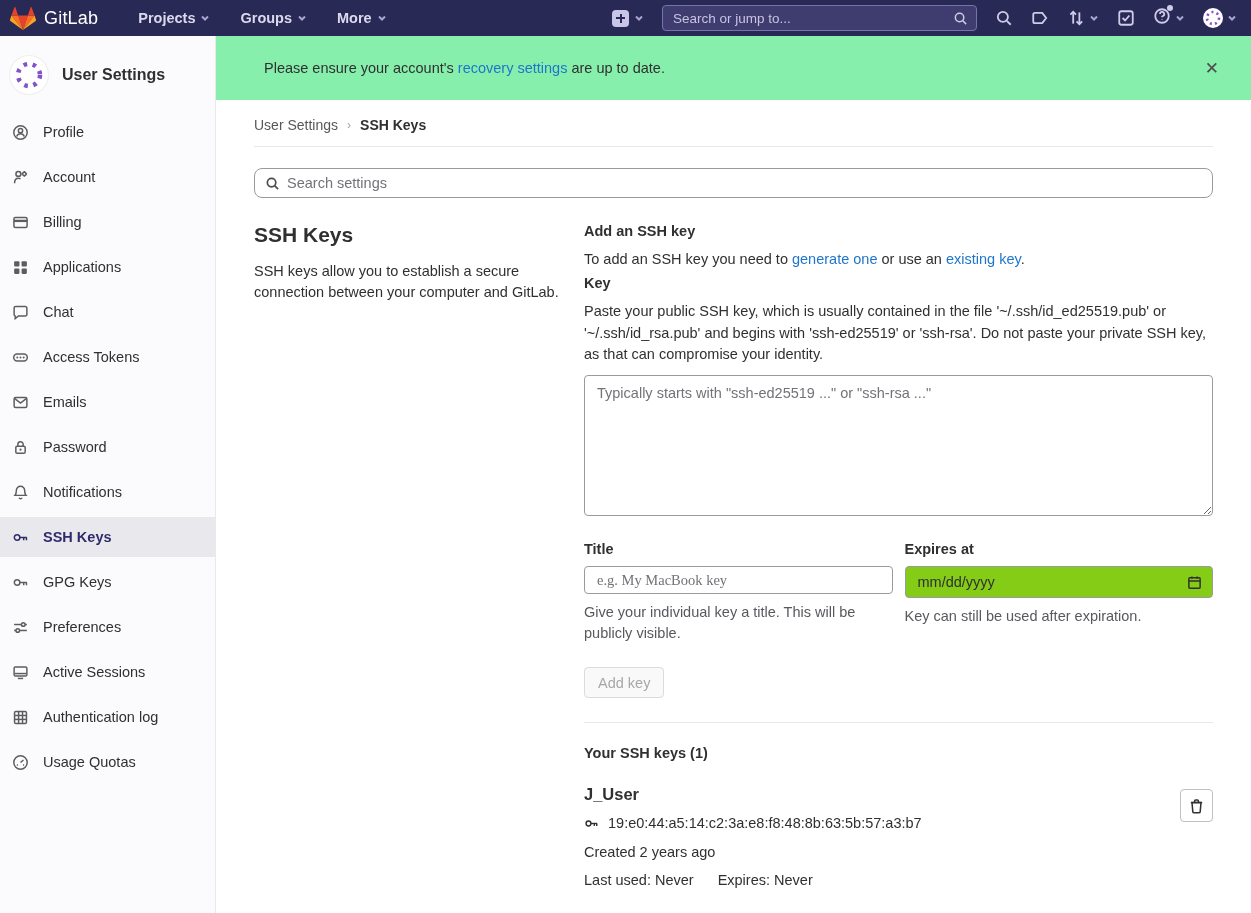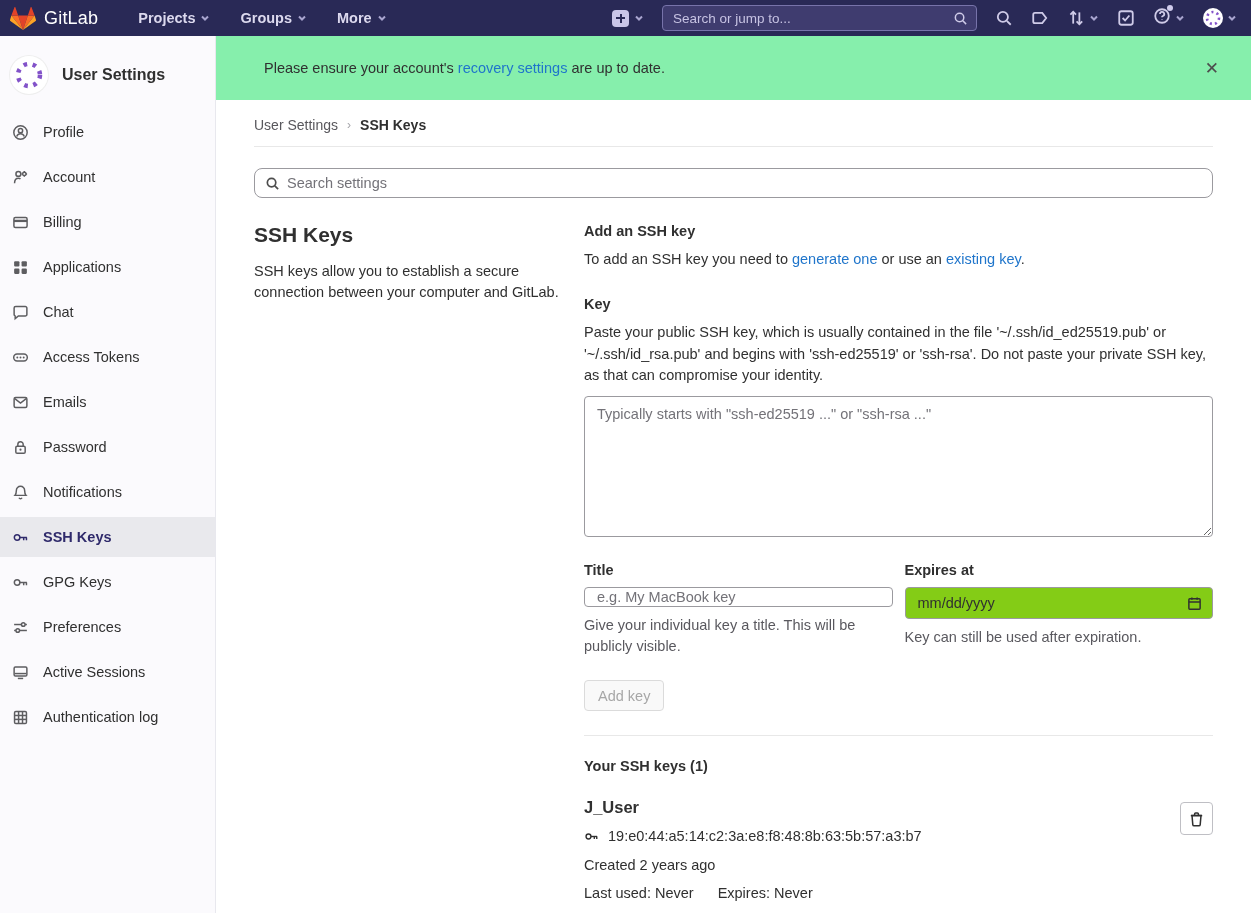--- a/index.html
+++ b/index.html
@@ -69,30 +69,30 @@
                            font-family:inherit; color:#303030; }
   .settings-search input::placeholder { color:#737278; }
 
   .columns { display:grid; grid-template-columns:305px 1fr; column-gap:25px; margin-top:25px; }
   h1.page-title { font-size:21px; font-weight:bold; margin-bottom:14px; }
   .col-left p { font-size:14.5px; line-height:1.45; color:#303030; }
 
   .sec-h { font-size:14.5px; font-weight:bold; margin-bottom:10px; }
   .para { font-size:14.5px; line-height:1.5; color:#303030; }
   .para a { color:#1f75cb; text-decoration:none; cursor:pointer; }
-  .key-label { margin-top:25px; }
+  .key-label { margin-top:4px; }
   .ssh-textarea { width:100%; height:141px; margin-top:9px; border:1px solid #9b9a9f;
                   border-radius:4px; resize:both; padding:9px 12px; font-size:14.5px;
                   font-family:inherit; color:#303030; }
   .ssh-textarea::placeholder { color:#737278; }
 
   .form-row { display:grid; grid-template-columns:1fr 1fr; column-gap:12px; margin-top:21px; }
   .fld-label { font-size:14.5px; font-weight:bold; margin-bottom:9px; }
-  .text-input { width:100%; height:20px; border:1px solid #9b9a9f; border-radius:4px;
-                padding:0 12px; font-size:14.5px; font-family:Liberation Sans, sans-serif; color:#303030; }
+  .text-input { width:100%; height:28px; border:1px solid #9b9a9f; border-radius:4px;
+                padding:0 12px; font-size:14.5px; font-family:Liberation Serif, serif; color:#303030; }
   .text-input::placeholder { color:#737278; }
   .date-input { width:100%; height:32px; border:1px solid #9b9a9f; border-radius:4px;
                 padding:0 10px 0 12px; font-size:14.5px; color:#303030; display:flex;
                 align-items:center; background:#84cc16; cursor:text; }
   .date-input svg { margin-left:auto; width:15px; height:15px; stroke:#303030;
                     stroke-width:1.6; fill:none; }
   .fld-help { font-size:14.5px; line-height:1.45; color:#59585e; margin-top:8px; }
 
   .add-key-btn { margin-top:23px; height:31px; padding:0 13px; background:#f9f9f9;
                  border:1px solid #dbdbdb; border-radius:4px; color:#a7a7a7;
@@ -334,20 +334,29 @@
     </div>
     <div class="sb-item">
       <svg viewBox="0 0 16 16">
           <rect x="2.4" y="2.4" width="11.2" height="11.2" rx="1.2"></rect>
           <line x1="2.4" y1="6.1" x2="13.6" y2="6.1"></line>
           <line x1="2.4" y1="9.8" x2="13.6" y2="9.8"></line>
           <line x1="6.2" y1="2.4" x2="6.2" y2="13.6"></line>
           <line x1="9.9" y1="2.4" x2="9.9" y2="13.6"></line>
         </svg>
       <span>Authentication log</span>
+    </div>
+    <div class="sb-item">
+      <svg viewBox="0 0 16 16">
+          <circle cx="8" cy="8" r="6.3"></circle>
+          <line x1="8" y1="8" x2="10.8" y2="5.6"></line>
+          <line x1="4.6" y1="10.4" x2="5.6" y2="10.4"></line>
+          <line x1="10.4" y1="10.4" x2="11.4" y2="10.4"></line>
+        </svg>
+      <span>Usage Quotas</span>
     </div>
   </aside>
 
   <main class="content">
     <div class="alert">
       <span><span>Please ensure your account's </span><a>recovery settings</a><span> are up to date.</span></span>
       <button class="alert-close">✕</button>
     </div>
 
     <div class="inner">

